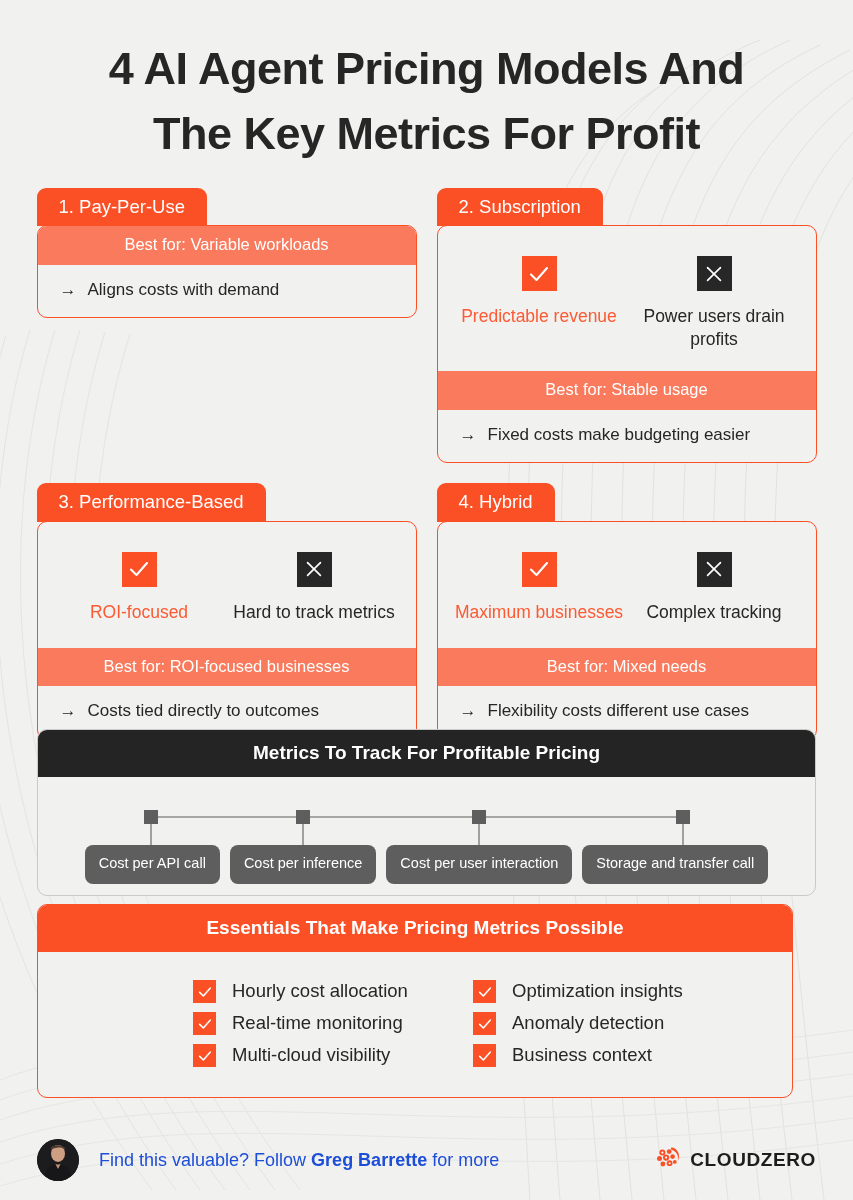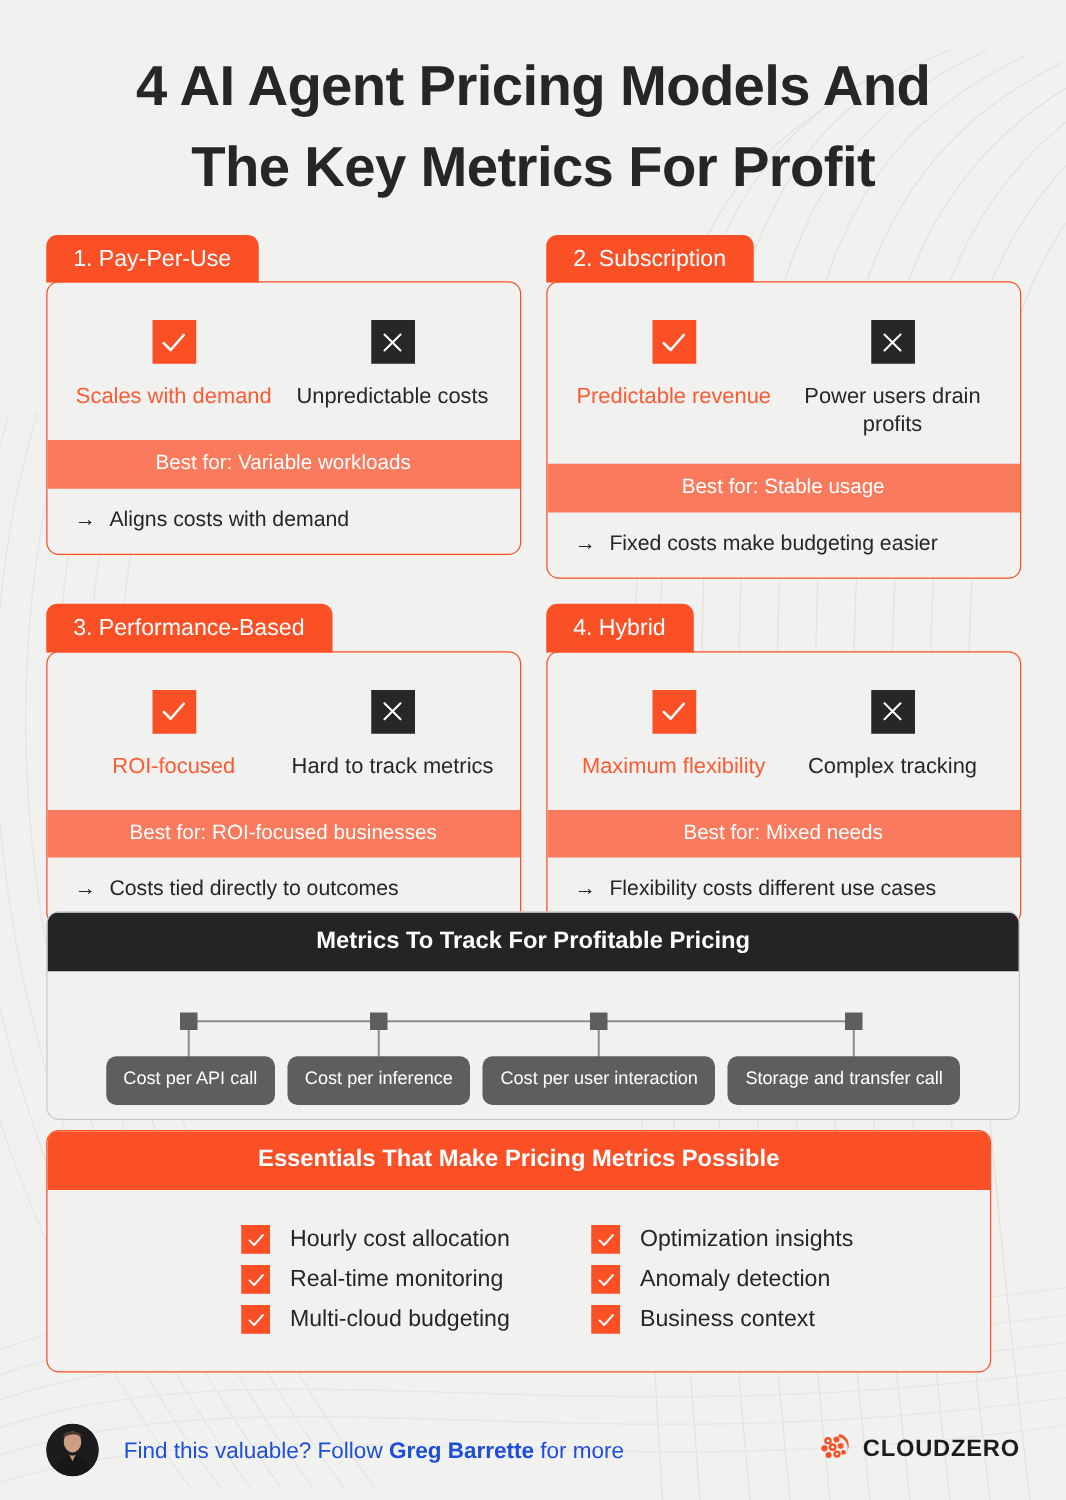--- a/index.html
+++ b/index.html
@@ -281,39 +281,20 @@
     <div class="title-wrap">
       <div class="title">4 AI Agent Pricing Models And</div>
       <div class="title">The Key Metrics For Profit</div>
     </div>
 
     <div class="cards">
 
       <div class="card-outer">
         <div class="card-tab">1. Pay-Per-Use</div>
         <div class="card-body">
-          <div class="pros-cons">
-            <div class="pc-cell">
-              <div class="pc-icon good">
-                <svg width="24" height="24" viewBox="0 0 24 24" fill="none" stroke="#ffffff" stroke-width="2.1" stroke-linecap="round" stroke-linejoin="round">
-                    <polyline points="4,12.5 9.5,18 20,6"></polyline>
-                  </svg>
-              </div>
-              <div class="pc-label good">Scales with demand</div>
-            </div>
-            <div class="pc-cell">
-              <div class="pc-icon bad">
-                <svg width="22" height="22" viewBox="0 0 24 24" fill="none" stroke="#ffffff" stroke-width="1.8" stroke-linecap="round">
-                    <line x1="5" y1="5" x2="19" y2="19"></line>
-                    <line x1="19" y1="5" x2="5" y2="19"></line>
-                  </svg>
-              </div>
-              <div class="pc-label">Unpredictable costs</div>
-            </div>
-          </div>
           <div class="best-band">Best for: Variable workloads</div>
           <div class="takeaway">
             <span class="arrow-glyph">→</span>
             <span>Aligns costs with demand</span>
           </div>
         </div>
       </div>
 
       <div class="card-outer">
         <div class="card-tab">2. Subscription</div>
@@ -378,21 +359,21 @@
       <div class="card-outer">
         <div class="card-tab">4. Hybrid</div>
         <div class="card-body">
           <div class="pros-cons">
             <div class="pc-cell">
               <div class="pc-icon good">
                 <svg width="24" height="24" viewBox="0 0 24 24" fill="none" stroke="#ffffff" stroke-width="2.1" stroke-linecap="round" stroke-linejoin="round">
                     <polyline points="4,12.5 9.5,18 20,6"></polyline>
                   </svg>
               </div>
-              <div class="pc-label good">Maximum flexibility</div>
+              <div class="pc-label good">Maximum businesses</div>
             </div>
             <div class="pc-cell">
               <div class="pc-icon bad">
                 <svg width="22" height="22" viewBox="0 0 24 24" fill="none" stroke="#ffffff" stroke-width="1.8" stroke-linecap="round">
                     <line x1="5" y1="5" x2="19" y2="19"></line>
                     <line x1="19" y1="5" x2="5" y2="19"></line>
                   </svg>
               </div>
               <div class="pc-label">Complex tracking</div>
             </div>
@@ -467,21 +448,21 @@
           </span>
           <span class="ess-text">Anomaly detection</span>
         </div>
 
         <div class="ess-item ess-col-a">
           <span class="ess-check">
             <svg width="16" height="16" viewBox="0 0 24 24" fill="none" stroke="#ffffff" stroke-width="2.3" stroke-linecap="round" stroke-linejoin="round">
                 <polyline points="4,12.5 9.5,18 20,6"></polyline>
               </svg>
           </span>
-          <span class="ess-text">Multi-cloud budgeting</span>
+          <span class="ess-text">Multi-cloud visibility</span>
         </div>
         <div class="ess-item ess-col-b">
           <span class="ess-check">
             <svg width="16" height="16" viewBox="0 0 24 24" fill="none" stroke="#ffffff" stroke-width="2.3" stroke-linecap="round" stroke-linejoin="round">
                 <polyline points="4,12.5 9.5,18 20,6"></polyline>
               </svg>
           </span>
           <span class="ess-text">Business context</span>
         </div>
 

